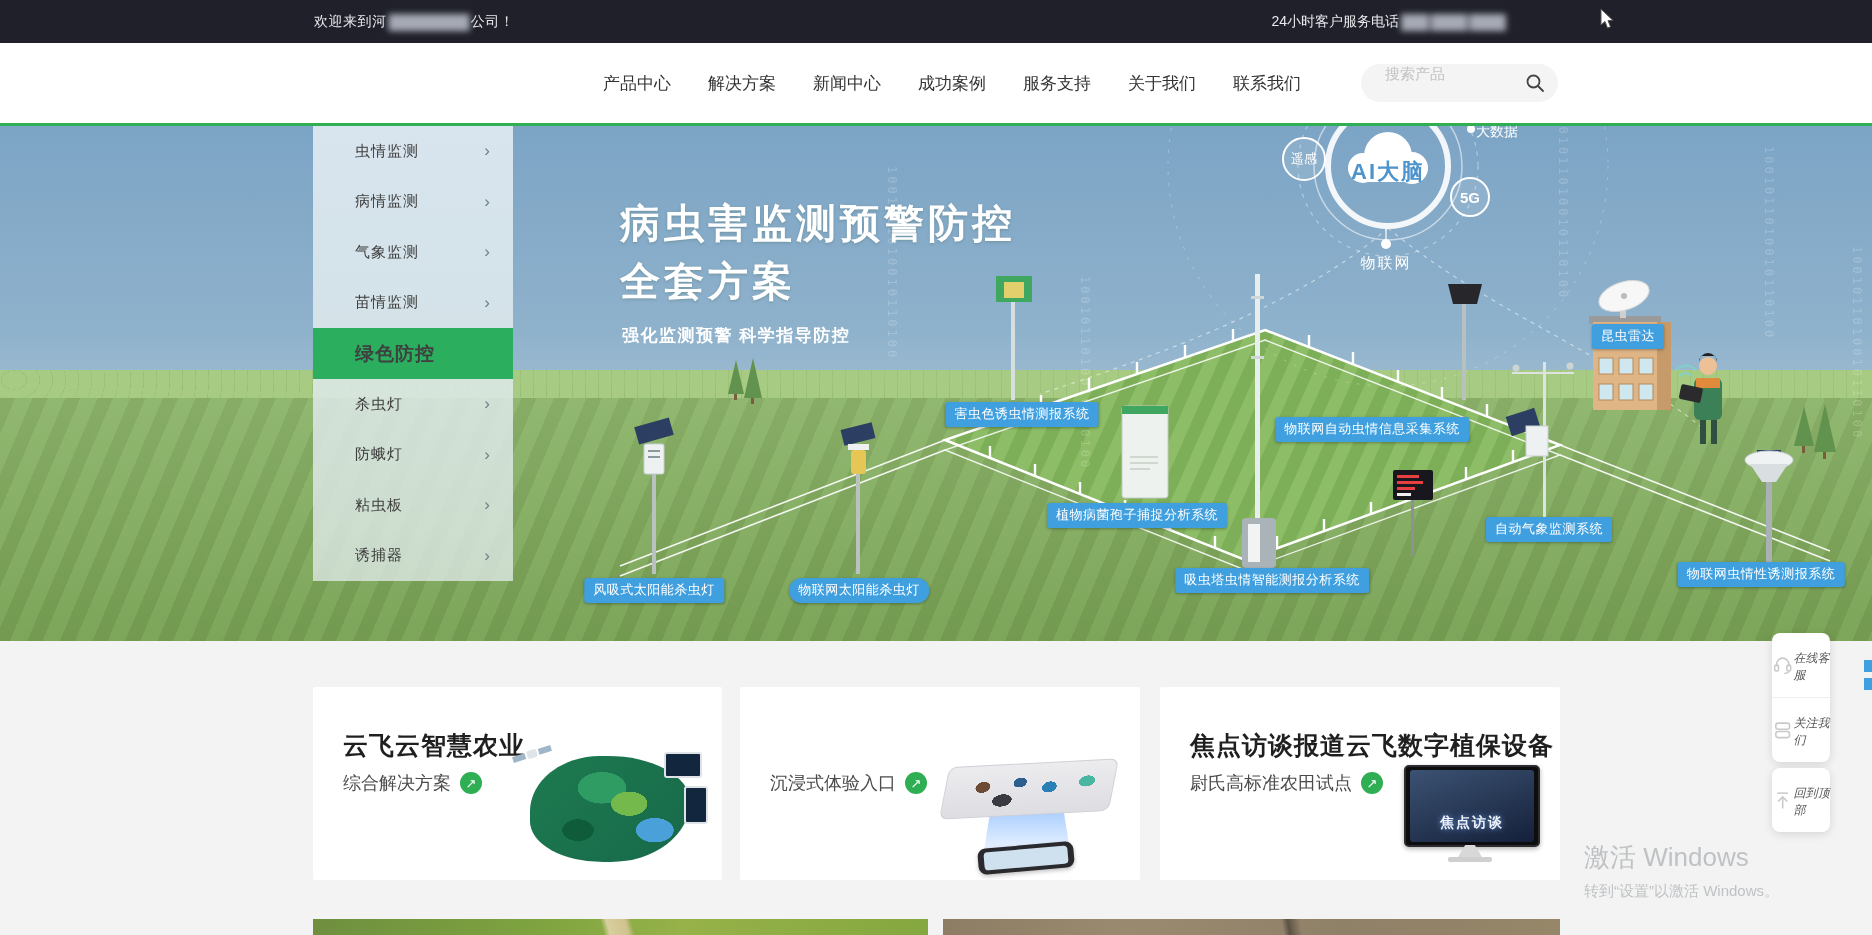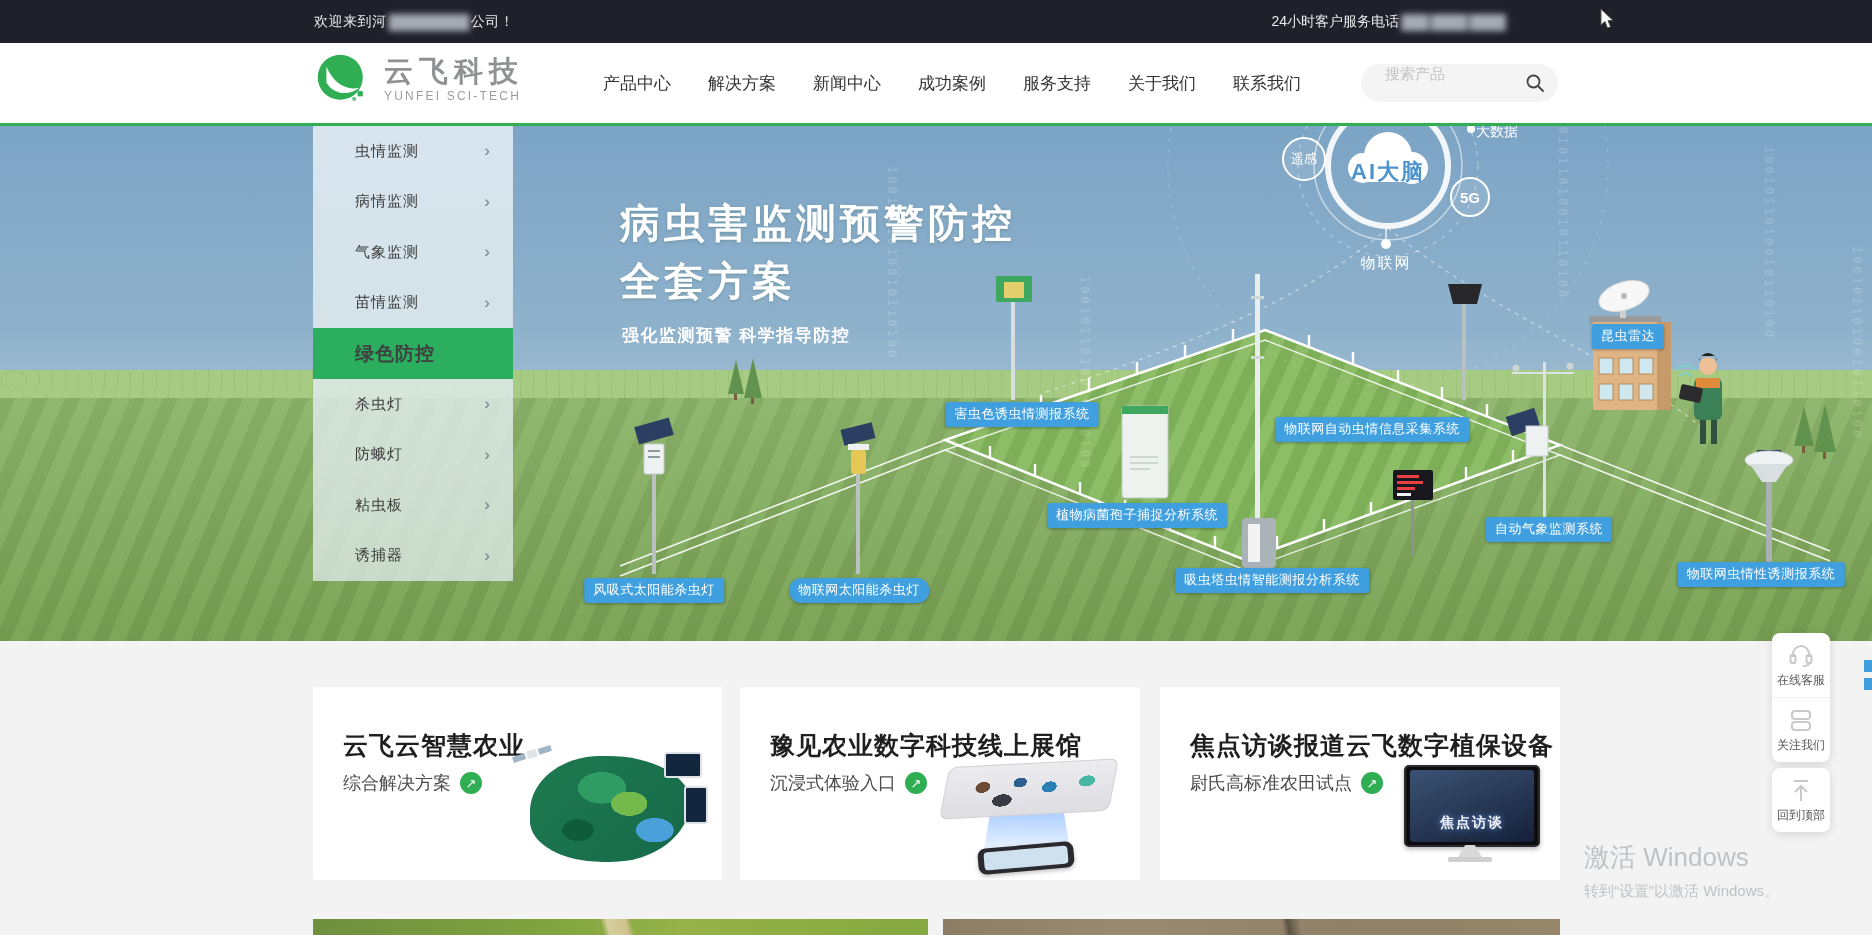--- a/index.html
+++ b/index.html
@@ -133,21 +133,21 @@
      linear-gradient(75deg,rgba(0,0,0,0) 47%,#d8cf9e 48%,#cfc28e 51%,rgba(0,0,0,0) 52%),
      linear-gradient(100deg,#6f8f3f,#7da23f 35%,#96b249 60%,#85a73f);}
   .strip2{left:943px;width:617px;background:
      linear-gradient(80deg,rgba(0,0,0,0) 55%,#5d5243 56%,rgba(0,0,0,0) 58%),
      linear-gradient(90deg,#8d7d64,#9a8a6f 30%,#8f8068 65%,#968769);}
 
   
   .float-group{position:absolute;left:1772px;z-index:50;}
   .fblock{width:58px;background:#fff;border-radius:8px;box-shadow:0 2px 10px rgba(0,0,0,.12);}
   .fg1{top:633px;} .fg2{top:768px;}
-  .fitem{height:64px;display:flex;flex-direction:column;align-items:center;justify-content:center;cursor:pointer;}
+  .fitem{height:64px;display:flex;flex-direction:row;align-items:center;justify-content:center;cursor:pointer;font-style:italic;}
   .fitem + .fitem{border-top:1px solid #efefef;align-items:center;}
   .fitem .flabel{font-size:12px;color:#555;margin-top:4px;}
 
   
   .watermark{position:absolute;left:1584px;top:840px;color:#bfc2c4;z-index:40;}
   .watermark .w1{font-size:26px;}
   .watermark .w2{font-size:15px;margin-top:7px;}
   .cursor{position:absolute;left:1600px;top:8px;z-index:60;}
   .scroll-tab{position:absolute;left:1864px;width:8px;height:12px;background:#3f9fdf;z-index:55;}
   .st1{top:660px;} .st2{top:678px;}
@@ -163,33 +163,20 @@
       <span class="redact">█████████</span>
       <span>公司！</span>
     </div>
     <div class="service">
       <span>24小时客户服务电话</span>
       <span class="redact">███ ████ ████</span>
     </div>
   </div>
 
   <div class="header">
-    <div class="logo">
-      <svg class="logo-badge" viewBox="0 0 60 60">
-        <circle cx="28" cy="28" r="26" fill="#2fae53"></circle>
-        <path d="M12 16 C20 34 34 44 50 40 C38 50 20 48 12 34 Z" fill="#ffffff"></path>
-        <path d="M20 20 C26 30 36 36 46 34 C38 40 26 38 20 28 Z" fill="#2fae53" opacity=".85"></path>
-        <rect x="48" y="44" width="6" height="6" fill="#2fae53"></rect>
-        <rect x="42" y="51" width="4" height="4" fill="#57c27a"></rect>
-      </svg>
-      <div class="logo-text">
-        <div class="cn">云飞科技</div>
-        <div class="en">YUNFEI SCI-TECH</div>
-      </div>
-    </div>
     <nav class="nav">
       <div class="nav-item">产品中心</div>
       <div class="nav-item">解决方案</div>
       <div class="nav-item">新闻中心</div>
       <div class="nav-item">成功案例</div>
       <div class="nav-item">服务支持</div>
       <div class="nav-item">关于我们</div>
       <div class="nav-item">联系我们</div>
     </nav>
     <div class="search">
@@ -420,21 +407,20 @@
             <div class="p1"></div>
             <div class="b"></div>
             <div class="p2"></div>
           </div>
         <div class="mini-screen" style="right:0;top:10px;"></div>
         <div class="mini-screen" style="right:-6px;top:44px;width:20px;height:34px;"></div>
       </div>
     </div>
 
     <div class="card card2">
-      <div class="card-title">豫见农业数字科技线上展馆</div>
       <div class="card-sub">
         <span>沉浸式体验入口</span>
         <span class="go">↗</span>
       </div>
       <div class="illus2">
         <div class="cone"></div>
         <div class="slab"></div>
         <div class="phone">
             <div class="scr"></div>
           </div>

